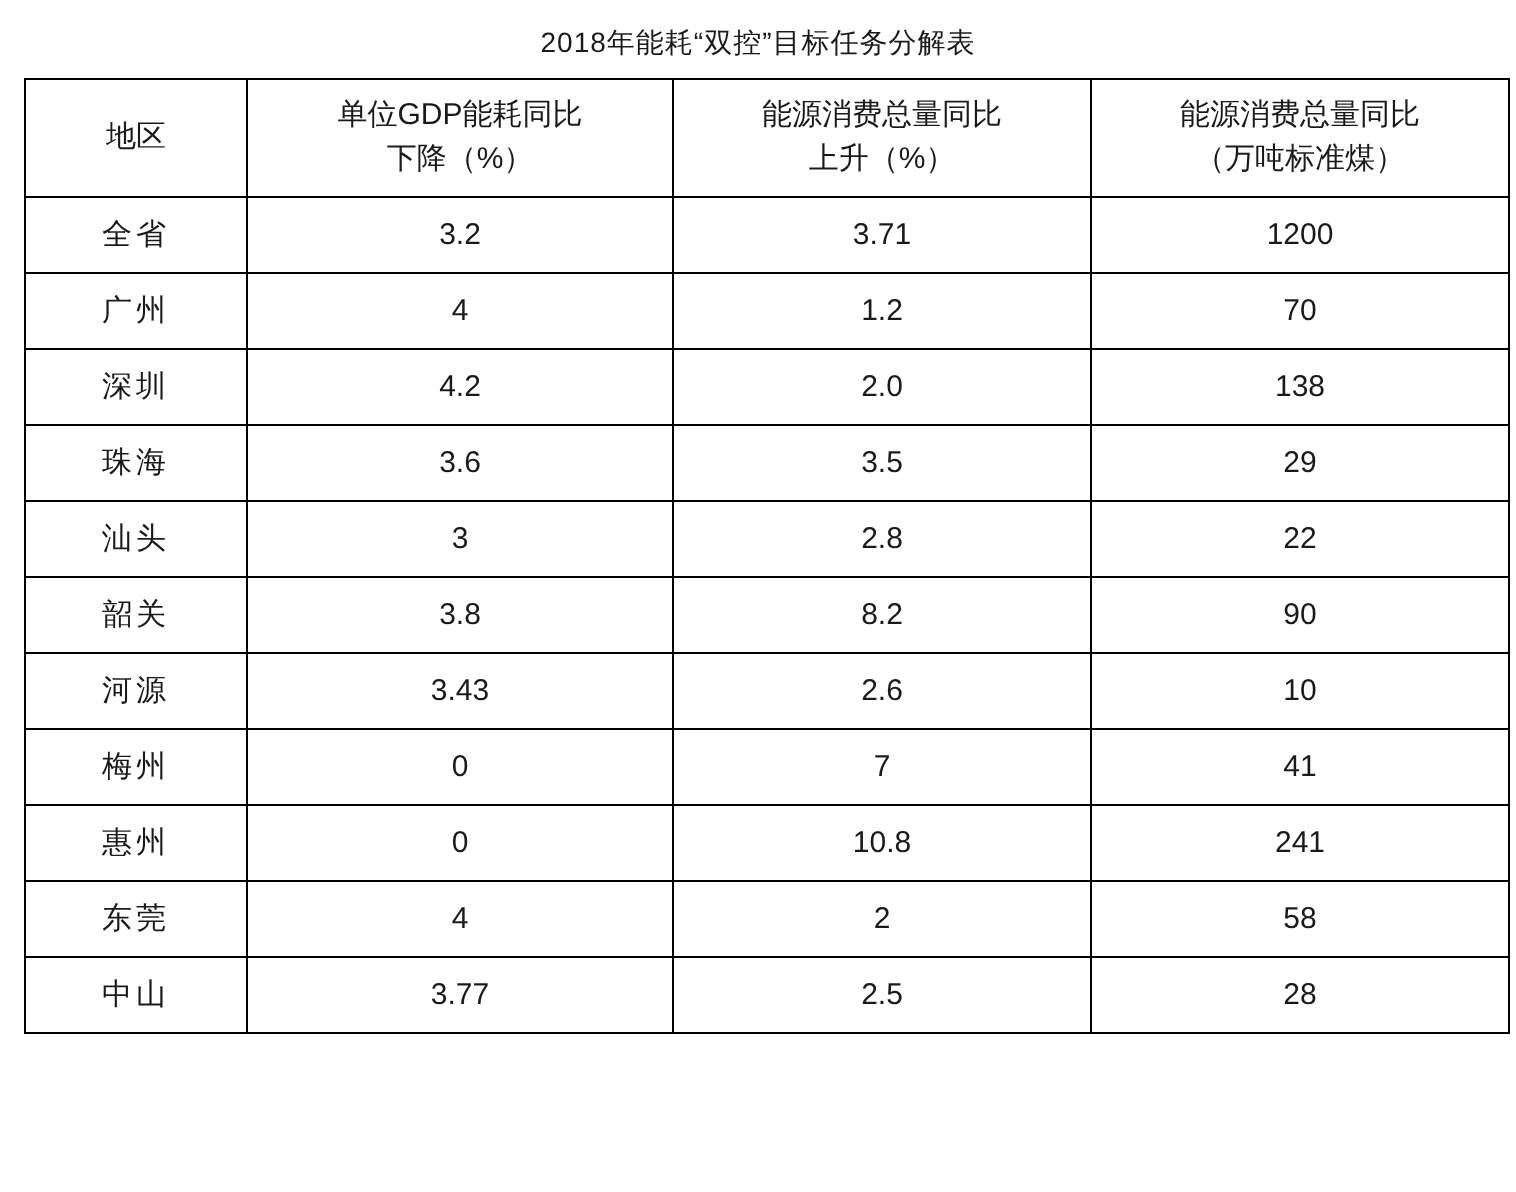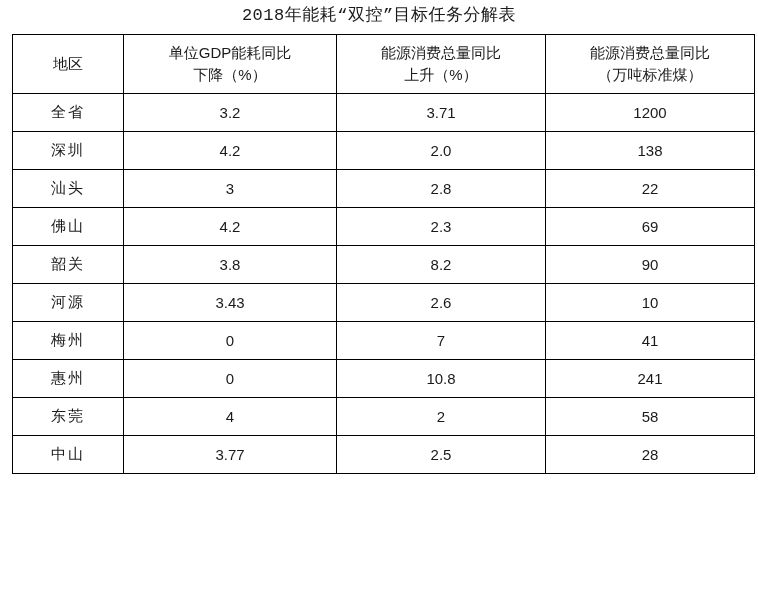--- a/index.html
+++ b/index.html
@@ -15,24 +15,24 @@
     overflow: hidden;
   }
   .page {
     position: relative;
     width: 758px;
     height: 596px;
     box-sizing: border-box;
   }
   .doc-title {
     text-align: center;
-    font-size: 17px;
-    font-family: Liberation Mono, monospace;
+    font-size: 14px;
+    font-family: Liberation Sans, sans-serif;
     color: #1a1a1a;
-    padding-top: 3px;
+    padding-top: 13px;
     padding-bottom: 8px;
     letter-spacing: 0.5px;
   }
   table.energy-table {
     border-collapse: collapse;
     width: 738px;
     margin-left: 12px;
     table-layout: fixed;
   }
   table.energy-table td,
@@ -99,36 +99,42 @@
       </tr>
     </thead>
     <tbody>
       <tr>
         <td class="region-cell">全省</td>
         <td>3.2</td>
         <td>3.71</td>
         <td>1200</td>
       </tr>
       <tr>
+        <td class="region-cell">广州</td>
+        <td>4</td>
+        <td>1.2</td>
+        <td>70</td>
+      </tr>
+      <tr>
         <td class="region-cell">深圳</td>
         <td>4.2</td>
         <td>2.0</td>
         <td>138</td>
       </tr>
       <tr>
+        <td class="region-cell">珠海</td>
+        <td>3.6</td>
+        <td>3.5</td>
+        <td>29</td>
+      </tr>
+      <tr>
         <td class="region-cell">汕头</td>
         <td>3</td>
         <td>2.8</td>
         <td>22</td>
-      </tr>
-      <tr>
-        <td class="region-cell">佛山</td>
-        <td>4.2</td>
-        <td>2.3</td>
-        <td>69</td>
       </tr>
       <tr>
         <td class="region-cell">韶关</td>
         <td>3.8</td>
         <td>8.2</td>
         <td>90</td>
       </tr>
       <tr>
         <td class="region-cell">河源</td>
         <td>3.43</td>

